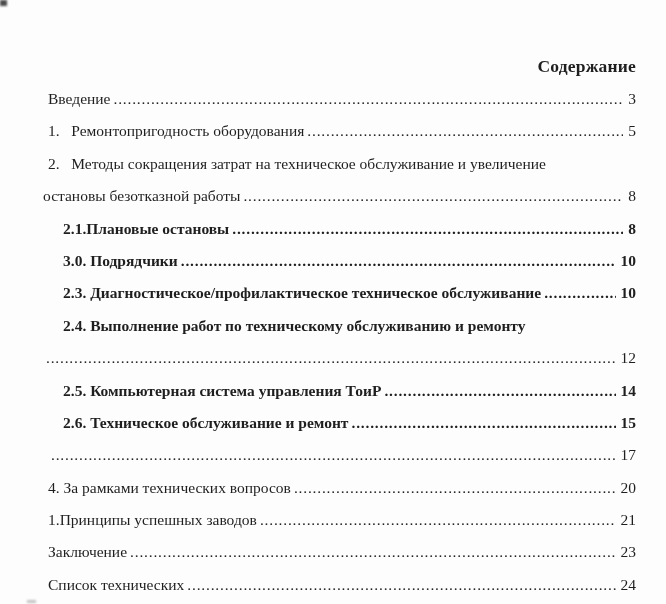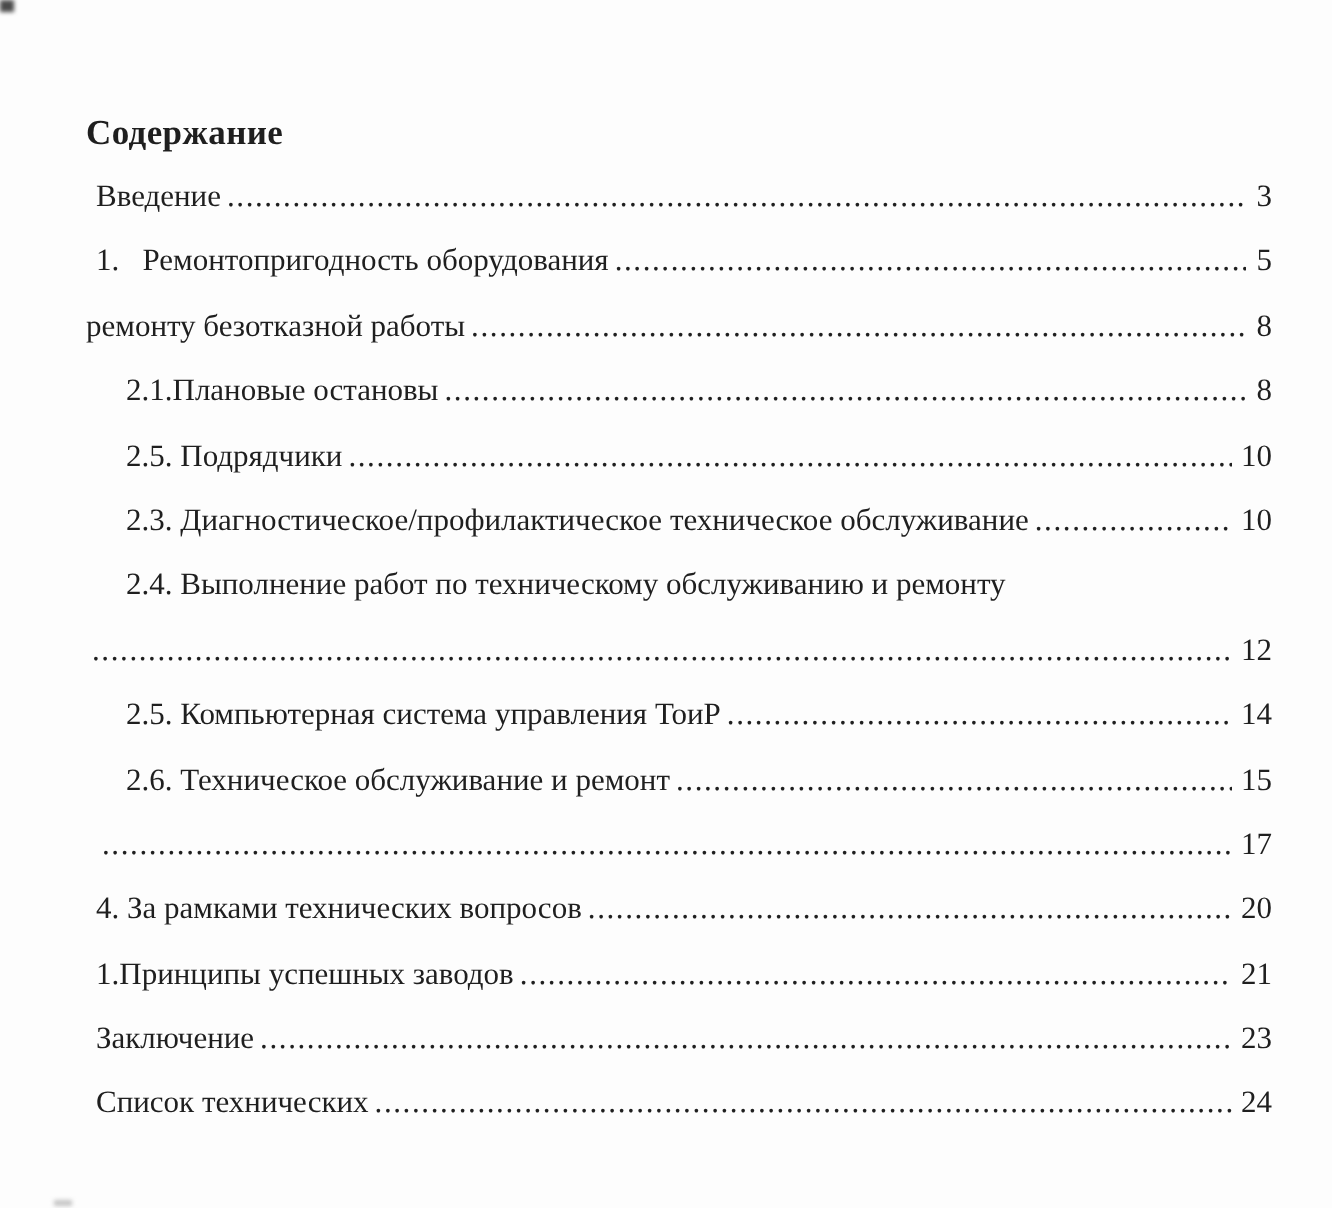--- a/index.html
+++ b/index.html
@@ -16,39 +16,39 @@
     color: var(--text-color, #1f1f1f);
     font-family: "Liberation Serif", "DejaVu Serif", serif;
     overflow: hidden;
     padding: 54px 30px 0 43px;
   }
   .toc-title {
     margin: 0;
     font-size: 17.5px;
     line-height: 24px;
     font-weight: bold;
-    text-align: left;
+    text-align: right;
     letter-spacing: 0.2px;
   }
   .toc-list {
     margin-top: 5px;
   }
   .toc-row {
     display: flex;
     align-items: flex-start;
     height: 32.4px;
     line-height: 32.4px;
     font-size: 15.5px;
   }
   .toc-text {
     flex: 0 0 auto;
     white-space: pre;
   }
   .l0   { padding-left: 5px; }
-  .l1   { padding-left: 20px; }
+  .l1   { padding-left: 20px; font-weight: bold; }
   .cont { padding-left: 0; }
   .leader {
     flex: 1 1 0;
     min-width: 0;
     overflow: hidden;
     white-space: nowrap;
     padding-left: 3px;
   }
   .leader::after {
     content: "........................................................................................................................................................................";
@@ -92,32 +92,35 @@
       <div class="toc-row l0">
         <span class="toc-text">Введение</span>
         <span class="leader"></span>
         <span class="pagenum">3</span>
       </div>
       <div class="toc-row l0">
         <span class="toc-text">1.   Ремонтопригодность оборудования</span>
         <span class="leader"></span>
         <span class="pagenum">5</span>
       </div>
+      <div class="toc-row l0">
+        <span class="toc-text">2.   Методы сокращения затрат на техническое обслуживание и увеличение</span>
+      </div>
       <div class="toc-row cont">
-        <span class="toc-text">ремонту безотказной работы</span>
+        <span class="toc-text">остановы безотказной работы</span>
         <span class="leader"></span>
         <span class="pagenum">8</span>
       </div>
       <div class="toc-row l1">
         <span class="toc-text">2.1.Плановые остановы</span>
         <span class="leader"></span>
         <span class="pagenum">8</span>
       </div>
       <div class="toc-row l1">
-        <span class="toc-text">2.5. Подрядчики</span>
+        <span class="toc-text">3.0. Подрядчики</span>
         <span class="leader"></span>
         <span class="pagenum">10</span>
       </div>
       <div class="toc-row l1">
         <span class="toc-text">2.3. Диагностическое/профилактическое техническое обслуживание</span>
         <span class="leader"></span>
         <span class="pagenum">10</span>
       </div>
       <div class="toc-row l1">
         <span class="toc-text">2.4. Выполнение работ по техническому обслуживанию и ремонту</span>

